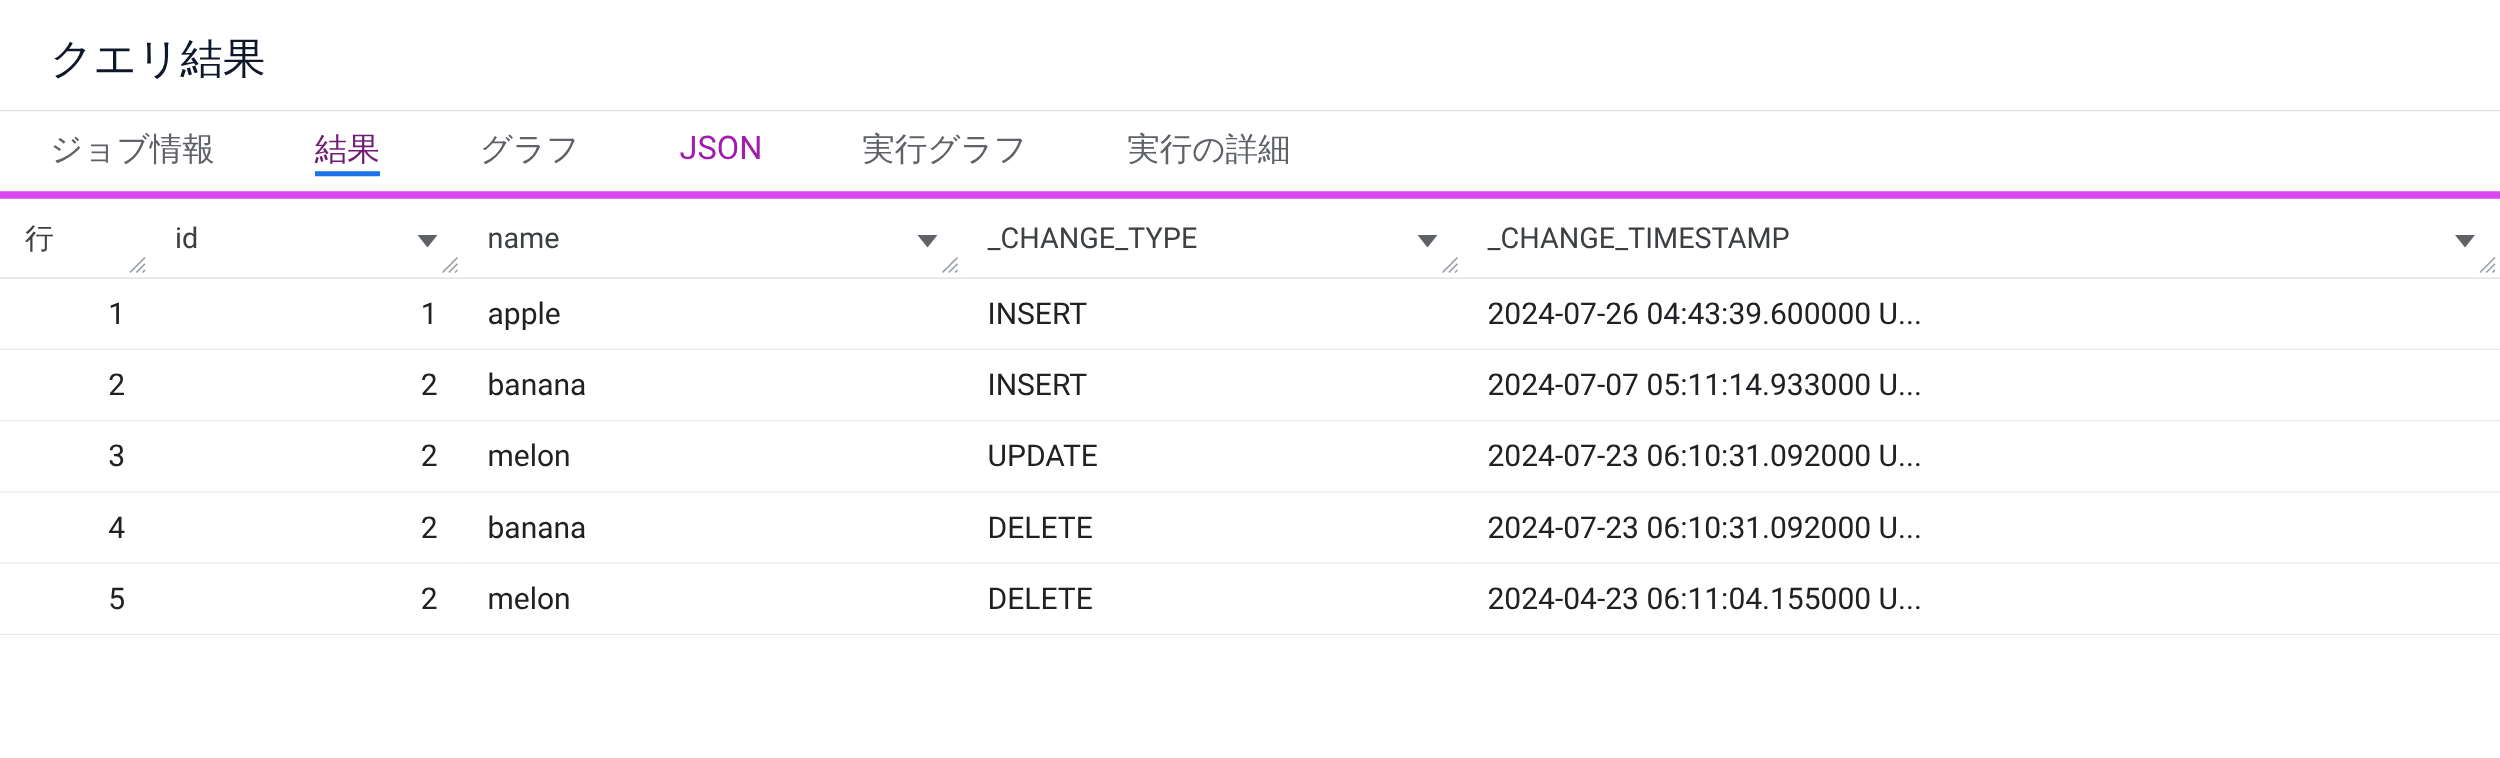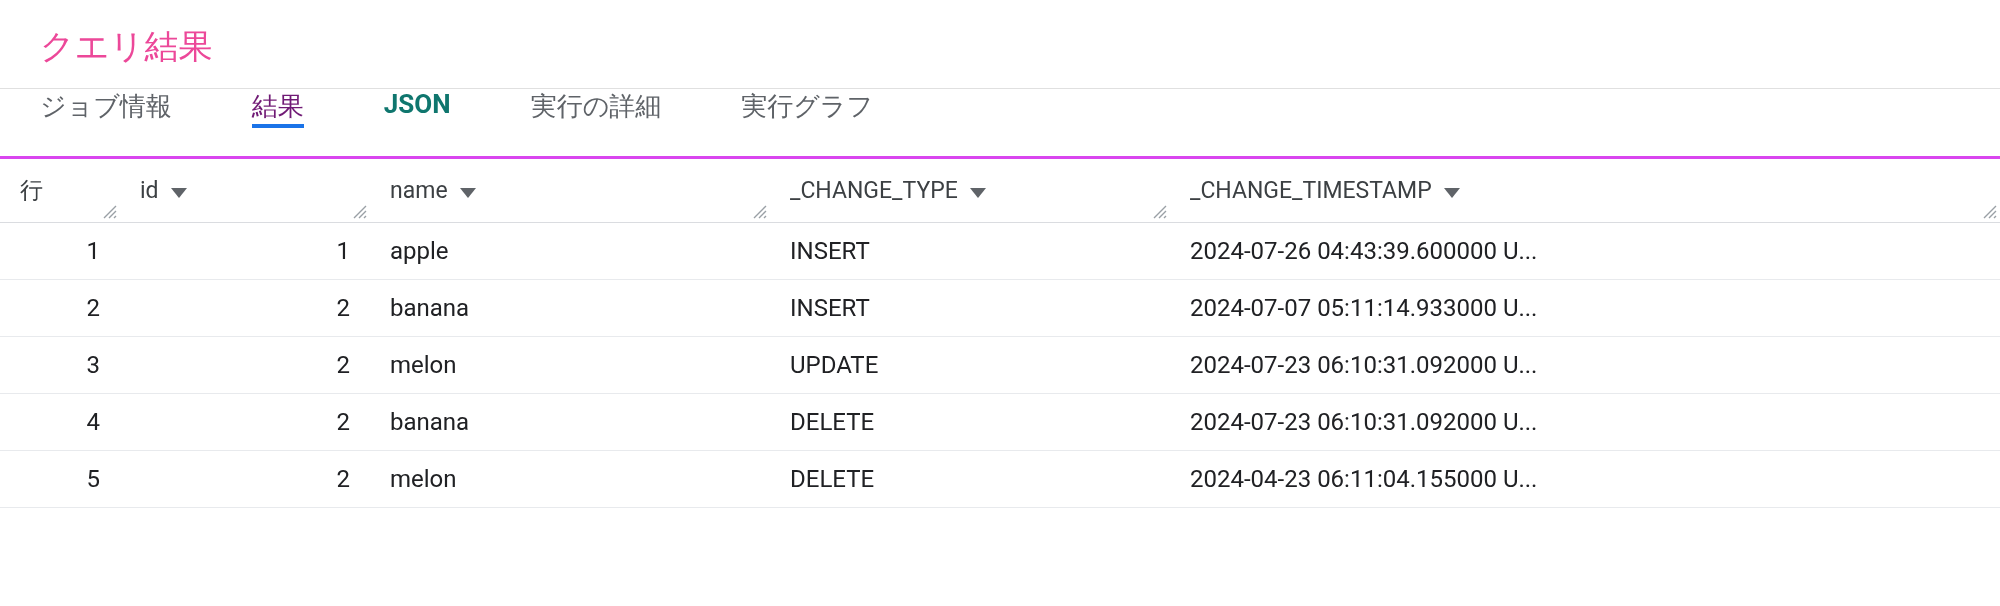--- a/index.html
+++ b/index.html
@@ -11,65 +11,65 @@
     font-size: 20px;
   }
   .container { width: 2000px; }
   .header {
     padding: 24px 40px 18px 40px;
     border-bottom: 1px solid #e0e0e0;
   }
   .title {
     font-size: 34px;
     font-weight: 400;
-    color: #ec4899;
+    color: #0f172a;
   }
   .tabs {
     display: flex;
     gap: 80px;
     padding: 0 40px;
-    border-bottom: 3px solid #d946ef;
+    border-bottom: 6px solid #d946ef;
     height: 70px;
-    align-items: flex-start;
+    align-items: center;
   }
   .tab {
     display: flex;
     align-items: center;
     color: #5f6368;
     font-size: 26px;
     font-weight: 500;
     cursor: pointer;
     position: relative;
     border-bottom: 4px solid transparent;
   }
   .tab.active {
     color: #701a75;
     border-bottom-color: #1a73e8;
   }
-  .tab-json { font-weight: 700; color: #0f766e; }
+  .tab-json { font-weight: 400; color: #a21caf; }
   table {
     width: 100%;
     border-collapse: collapse;
     table-layout: fixed;
   }
   th {
     text-align: left;
     font-size: 23px;
     font-weight: 400;
     color: #3c4043;
     padding: 16px 20px;
     border-bottom: 1px solid #dadce0;
     position: relative;
     white-space: nowrap;
   }
   th.col-row { width: 120px; }
   th.col-id { width: 250px; }
   th.col-name { width: 400px; }
   th.col-ct { width: 400px; }
-  th .th-inner { display: flex; align-items: center; gap: 12px; }
+  th .th-inner { display: flex; align-items: center; gap: 12px; justify-content: space-between; }
   th.col-row .th-inner { justify-content: flex-start; }
   td {
     font-size: 24px;
     color: #202124;
     padding: 14px 20px;
     border-bottom: 1px solid #e8eaed;
     white-space: nowrap;
     overflow: hidden;
     text-overflow: ellipsis;
   }
@@ -94,28 +94,31 @@
     <div class="title">クエリ結果</div>
   </div>
 
   <div class="tabs">
     <div class="tab">
       <span>ジョブ情報</span>
     </div>
     <div class="tab active">
       <span>結果</span>
     </div>
+    <div class="tab">
+      <span>グラフ</span>
+    </div>
     <div class="tab tab-json">
       <span>JSON</span>
     </div>
     <div class="tab">
+      <span>実行グラフ</span>
+    </div>
+    <div class="tab">
       <span>実行の詳細</span>
-    </div>
-    <div class="tab">
-      <span>実行グラフ</span>
     </div>
   </div>
 
   <table>
     <thead>
       <tr>
         <th class="col-row">
           <span class="th-inner">
             <span>行</span>
           </span>

